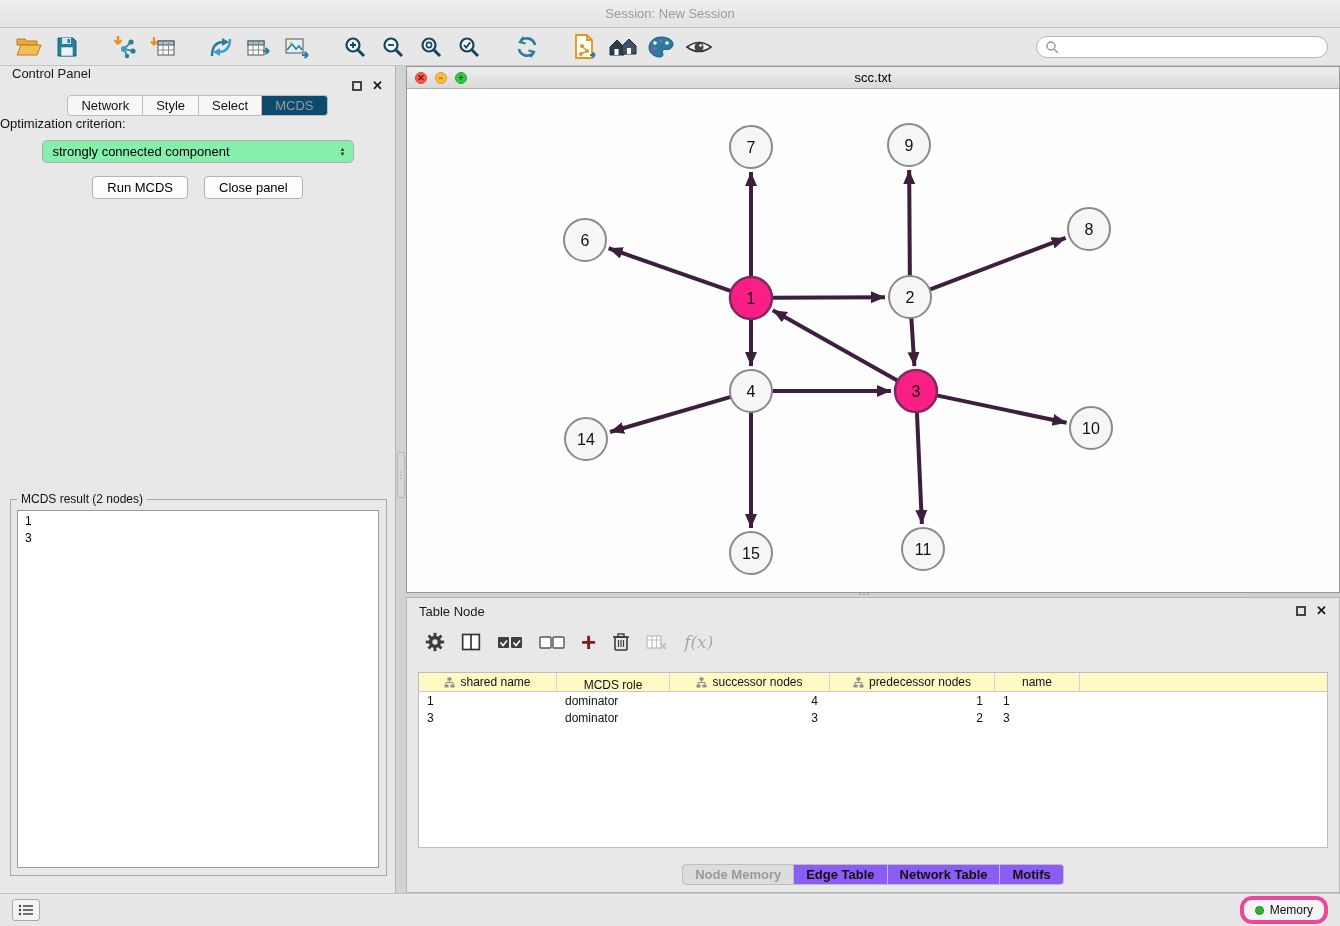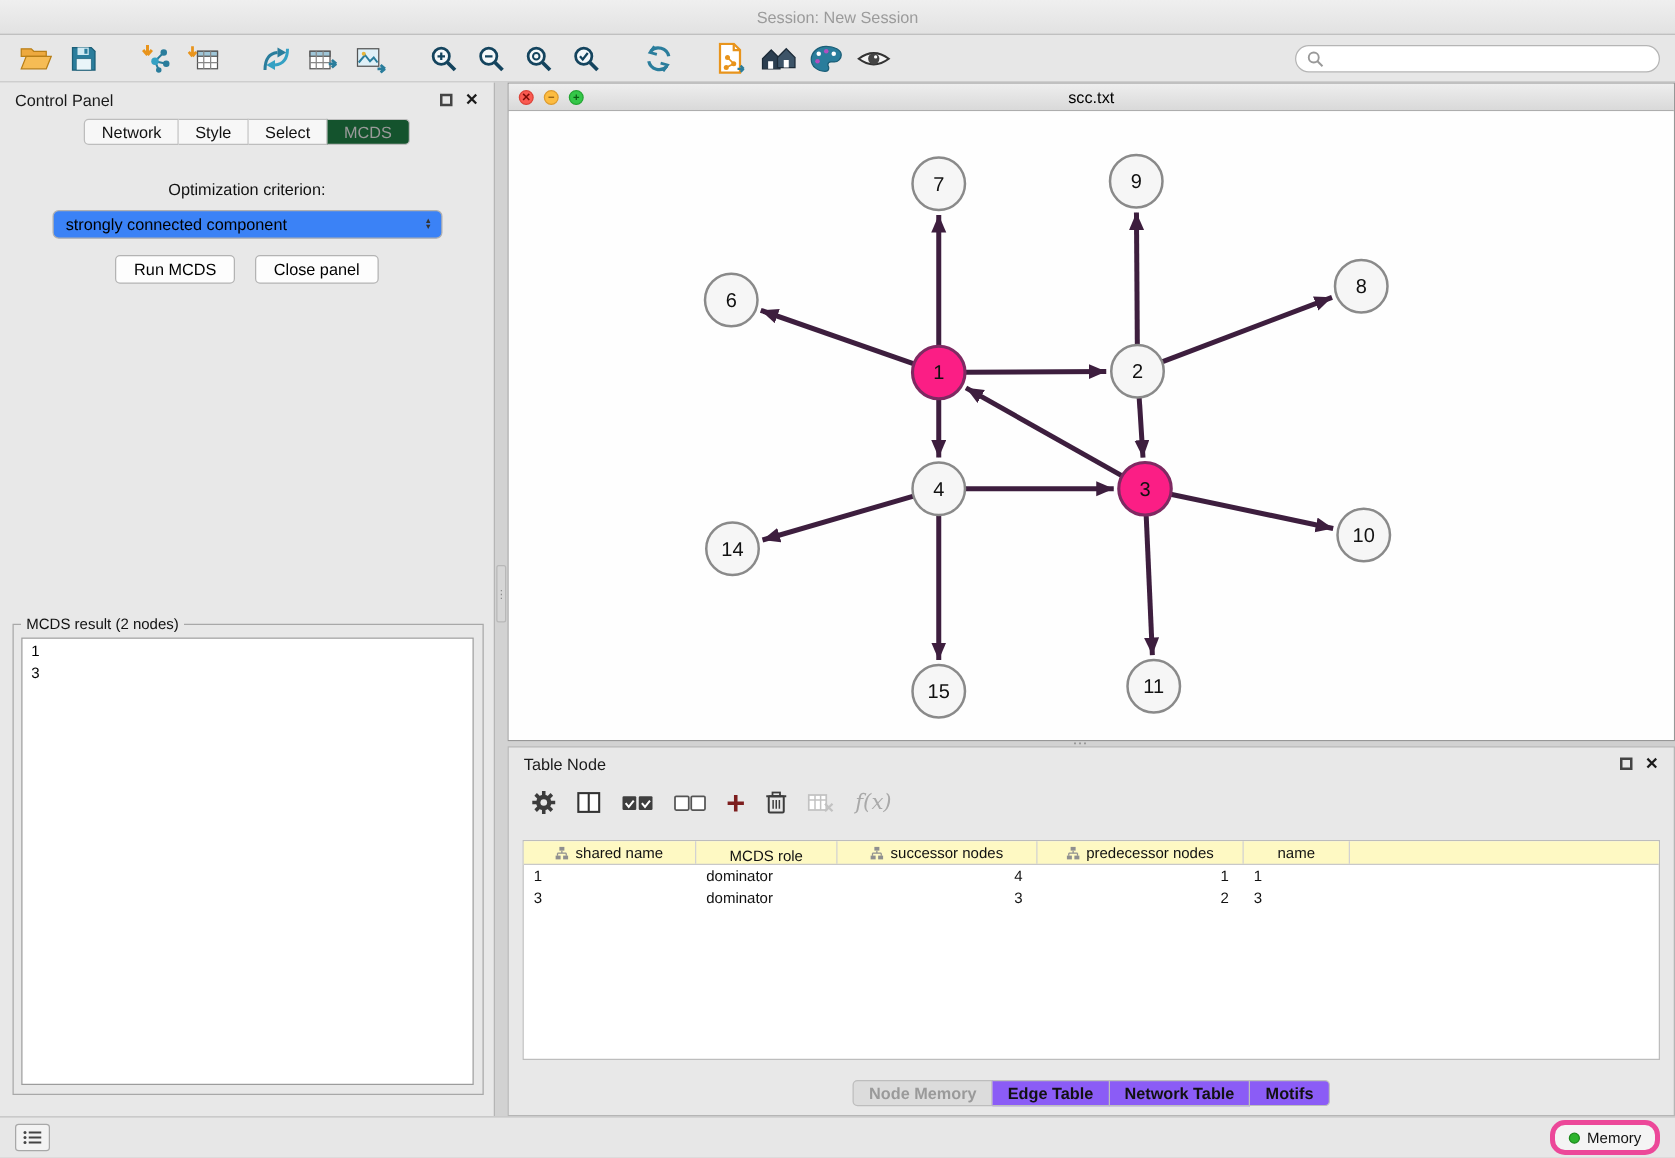--- a/index.html
+++ b/index.html
@@ -19,32 +19,32 @@
     background:transparent; border:none; cursor:pointer; }
   .tb-gap { width:16px; height:1px; }
   .search { margin-left:auto; width:292px; height:22px; background:#fff; border:1px solid #b5b5b5;
     border-radius:11px; display:flex; align-items:center; padding:0 8px; gap:5px; }
   .search input { border:none; outline:none; flex:1; font-size:12px; background:transparent;
     font-family:"Liberation Sans",sans-serif; }
 
   
   .control-panel { position:absolute; left:0; top:66px; width:396px; height:827px;
     background:#e8e8e8; border-right:1px solid #b5b5b5; }
-  .cp-header { height:28px; display:flex; align-items:center; padding:0 12px; font-size:13px; color:#1a1a1a; }
+  .cp-header { height:28px; display:flex; align-items:flex-start; padding:0 12px; font-size:13px; color:#1a1a1a;flex-direction:column; }
   .win-btns { margin-left:auto; display:flex; gap:10px; align-items:center; }
   .float-btn { width:10px; height:10px; border:2px solid #444; display:inline-block; cursor:pointer; }
   .close-x { font-size:13px; font-weight:bold; color:#1a1a1a; cursor:pointer; line-height:10px; }
   .cp-tabs { display:flex; justify-content:center; margin-top:1px; }
   .tab { font-size:13px; padding:2px 13px; background:#f7f7f7; border:1px solid #bdbdbd;
     border-left:none; color:#111; cursor:pointer; }
   .tab:first-child { border-left:1px solid #bdbdbd; border-radius:4px 0 0 4px; }
   .tab:last-child { border-radius:0 4px 4px 0; }
-  .tab.active { background:#14532d; color:#9a9a9a; }
-  .opt-label { text-align:center; margin-top:28px; font-size:13px; color:#111; }
-  .dropdown { margin:9px auto 0; width:312px; height:23px; background:#3b82f6; border:1px solid #b0b0b0;
+  .tab.active { background:#0c4a6e; color:#9a9a9a; }
+  .opt-label { font-size:13px; color:#111; }
+  .dropdown { margin:9px auto 0; width:312px; height:23px; background:#86efac; border:1px solid #b0b0b0;
     border-radius:5px; display:flex; align-items:center; padding:0 5px 0 10px; font-size:13px; cursor:pointer; }
   .dd-arrows { margin-left:auto; display:flex; flex-direction:column; align-items:center;
     font-size:6px; line-height:5px; color:#333; padding:0 2px; }
   .btn-row { display:flex; justify-content:center; gap:16px; margin-top:13px; }
   .btn { font-size:13px; background:#fdfdfd; border:1px solid #b3b3b3; border-radius:4px;
     padding:3px 14px; cursor:pointer; font-family:"Liberation Sans",sans-serif; }
   .result-box { position:absolute; left:10px; top:426px; width:377px; height:384px;
     border:1px solid #a8a8a8; background:#e8e8e8; }
   .result-box legend { font-size:12px; margin-left:6px; padding:0 4px; color:#111; }
   .result-list { position:absolute; left:6px; top:4px; right:7px; bottom:7px; background:#fff;

